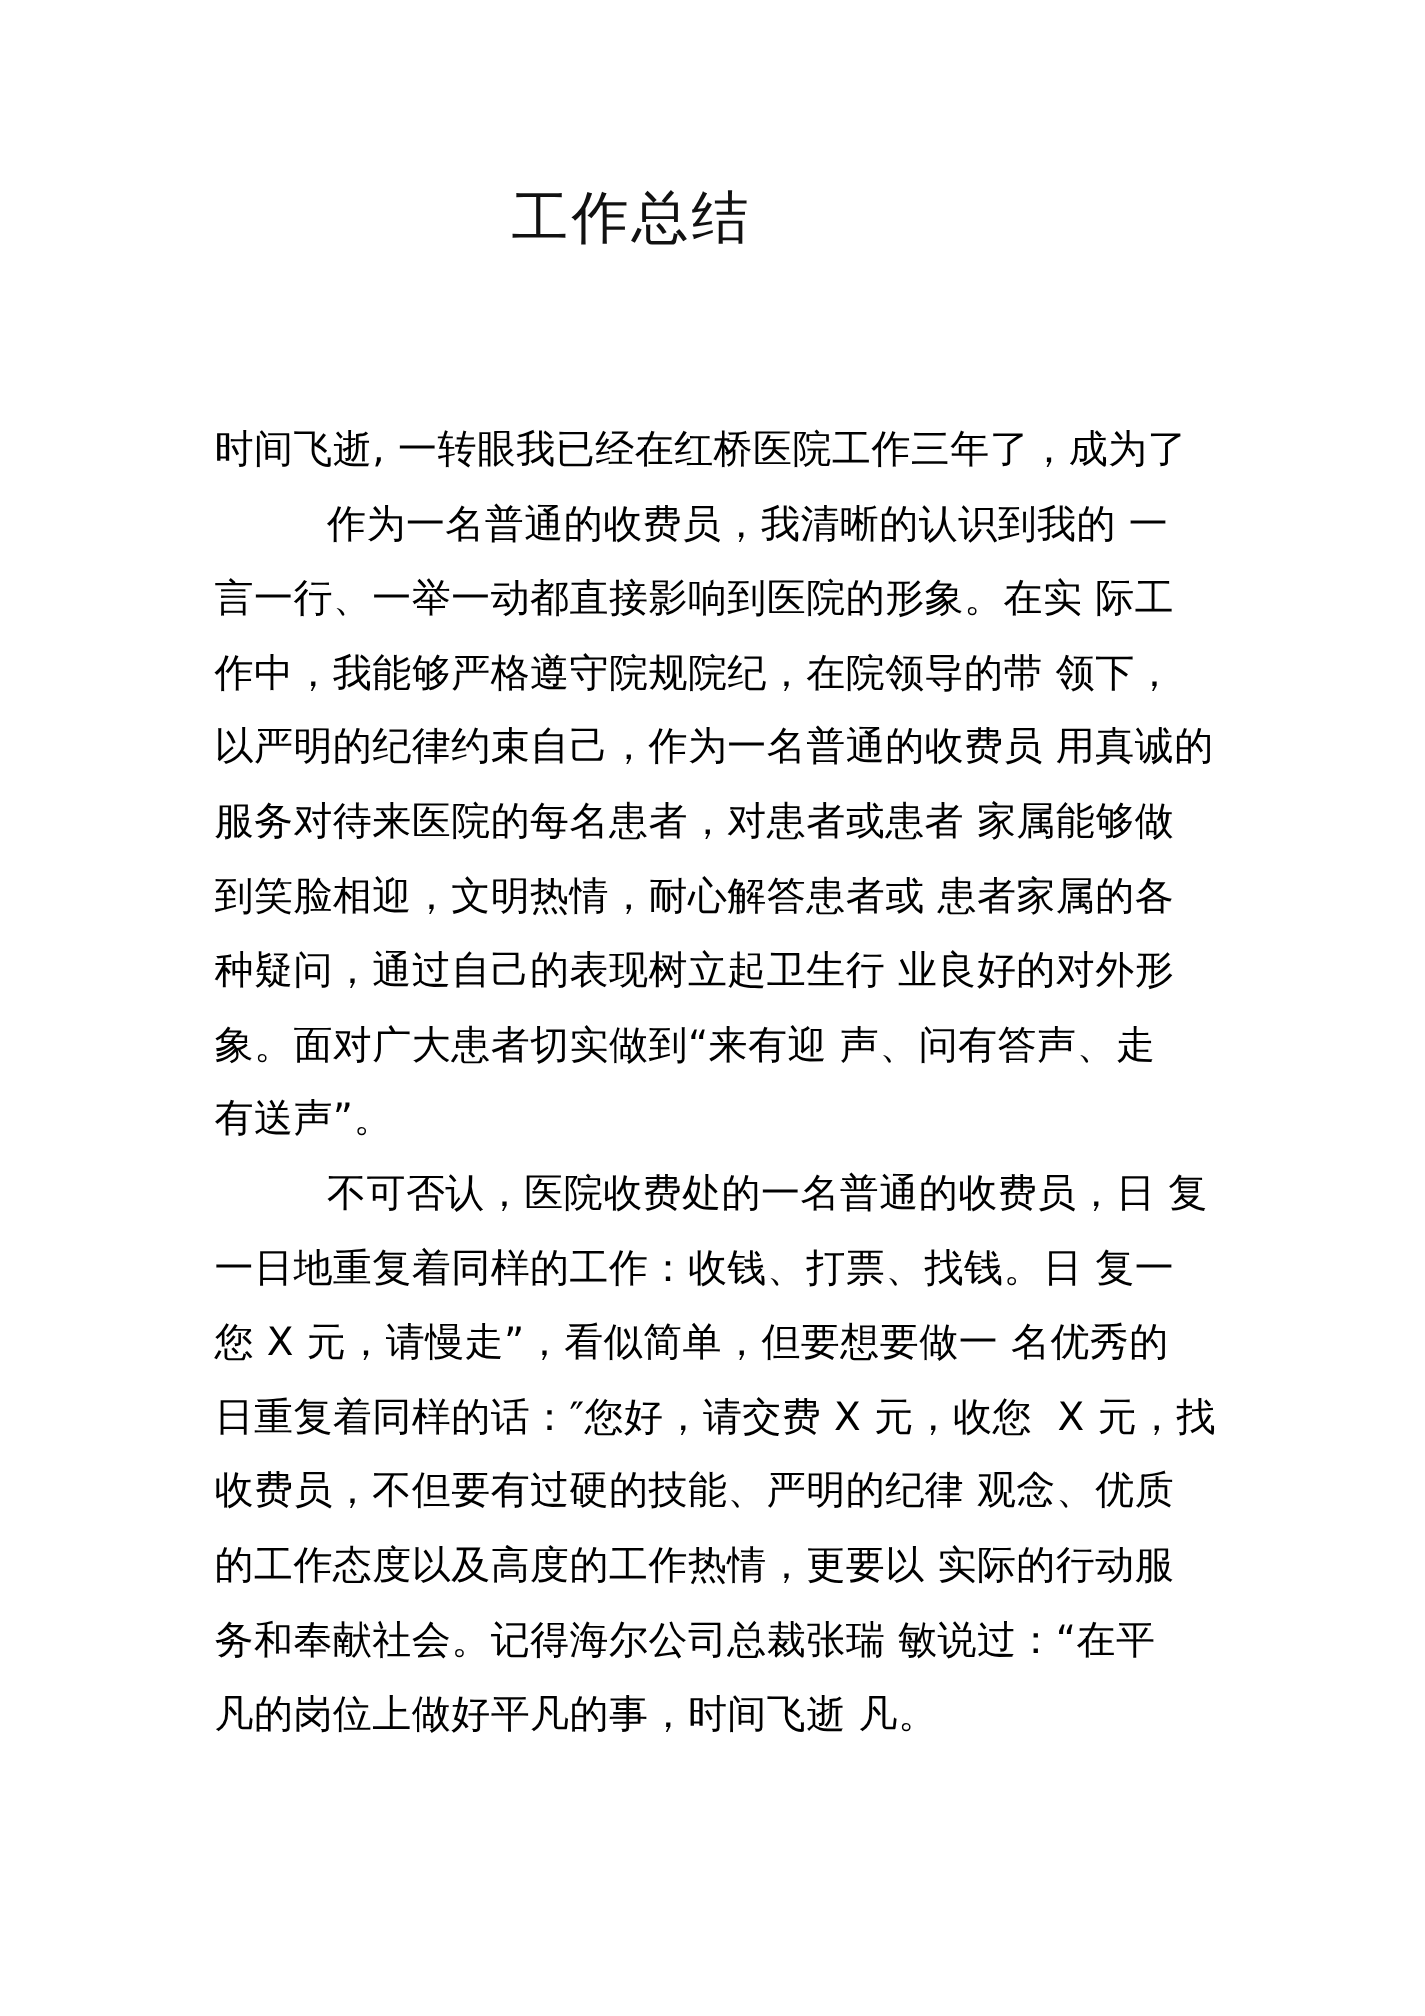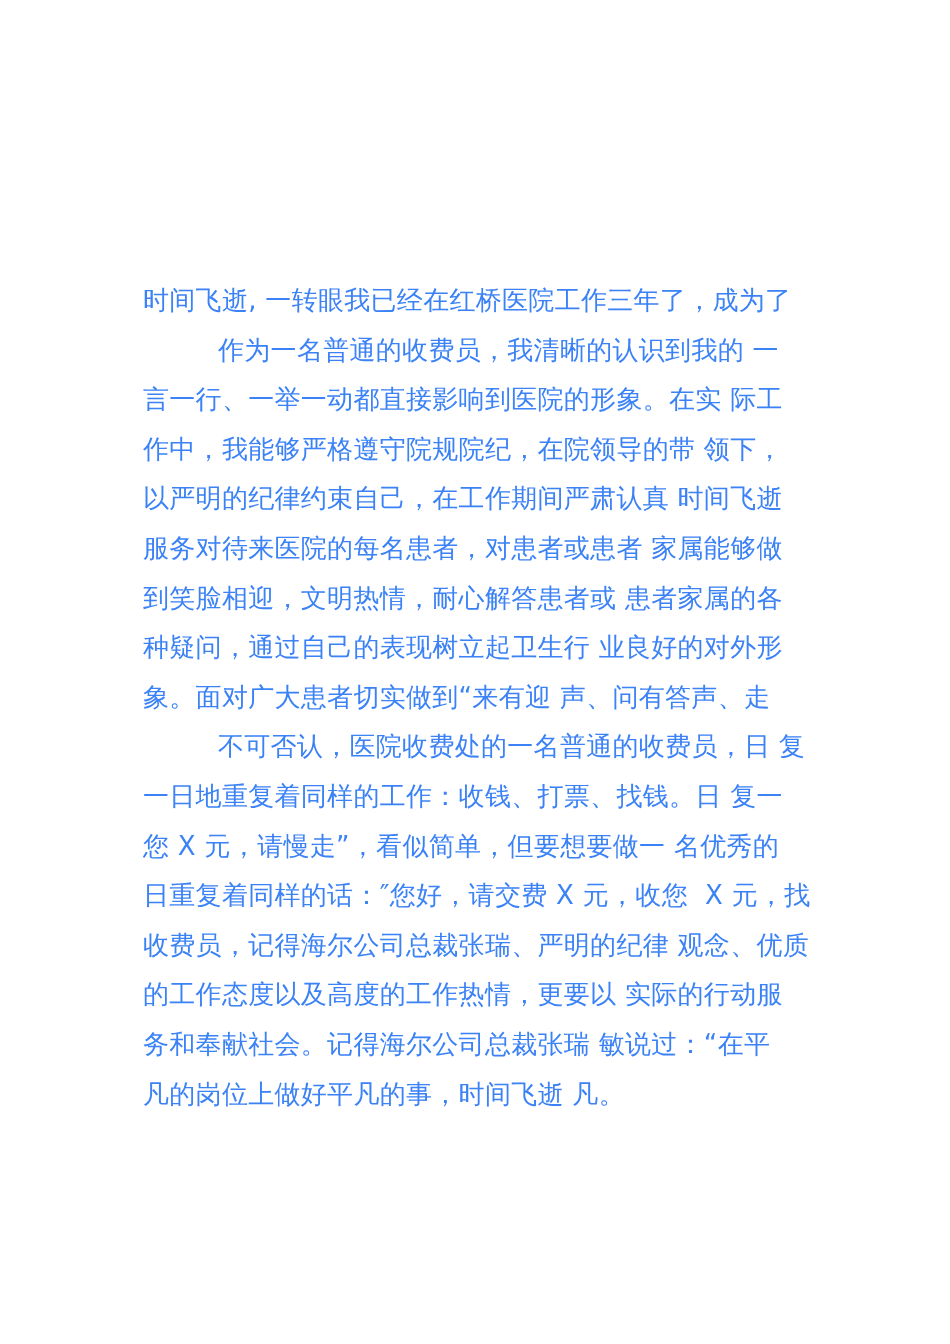--- a/index.html
+++ b/index.html
@@ -40,53 +40,55 @@
       left: 143px;
       top: 276px;
       width: 672px;
     }
     .line {
       height: 49.6px;
       line-height: 49.6px;
       font-size: 26px;
       white-space: pre;
       font-family: "DejaVu Sans", "Liberation Sans", sans-serif;
-      color: #3b82f6;
+      color: #000000;
       letter-spacing: 0.3px;
     }
     .line.indent {
       padding-left: 75px;
     }
   </style>
 </head>
 <body>
 
 <div class="page">
+  <div class="title">工作总结</div>
 
   <div class="body-text">
 
     <div>
       <div class="line">时间飞逝, 一转眼我已经在红桥医院工作三年了，成为了</div>
     </div>
 
     <div>
       <div class="line indent">作为一名普通的收费员，我清晰的认识到我的 一</div>
       <div class="line">言一行、一举一动都直接影响到医院的形象。在实 际工</div>
       <div class="line">作中，我能够严格遵守院规院纪，在院领导的带 领下，</div>
-      <div class="line">以严明的纪律约束自己，在工作期间严肃认真 时间飞逝</div>
+      <div class="line">以严明的纪律约束自己，作为一名普通的收费员 用真诚的</div>
       <div class="line">服务对待来医院的每名患者，对患者或患者 家属能够做</div>
       <div class="line">到笑脸相迎，文明热情，耐心解答患者或 患者家属的各</div>
       <div class="line">种疑问，通过自己的表现树立起卫生行 业良好的对外形</div>
       <div class="line">象。面对广大患者切实做到“来有迎 声、问有答声、走</div>
+      <div class="line">有送声”。</div>
     </div>
 
     <div>
       <div class="line indent">不可否认，医院收费处的一名普通的收费员，日 复</div>
       <div class="line">一日地重复着同样的工作：收钱、打票、找钱。日 复一</div>
       <div class="line">您 X 元，请慢走”，看似简单，但要想要做一 名优秀的</div>
       <div class="line">日重复着同样的话：″您好，请交费 X 元，收您  X 元，找</div>
-      <div class="line">收费员，记得海尔公司总裁张瑞、严明的纪律 观念、优质</div>
+      <div class="line">收费员，不但要有过硬的技能、严明的纪律 观念、优质</div>
       <div class="line">的工作态度以及高度的工作热情，更要以 实际的行动服</div>
       <div class="line">务和奉献社会。记得海尔公司总裁张瑞 敏说过：“在平</div>
       <div class="line">凡的岗位上做好平凡的事，时间飞逝 凡。</div>
     </div>
   </div>
 </div>
 
 </body></html>

